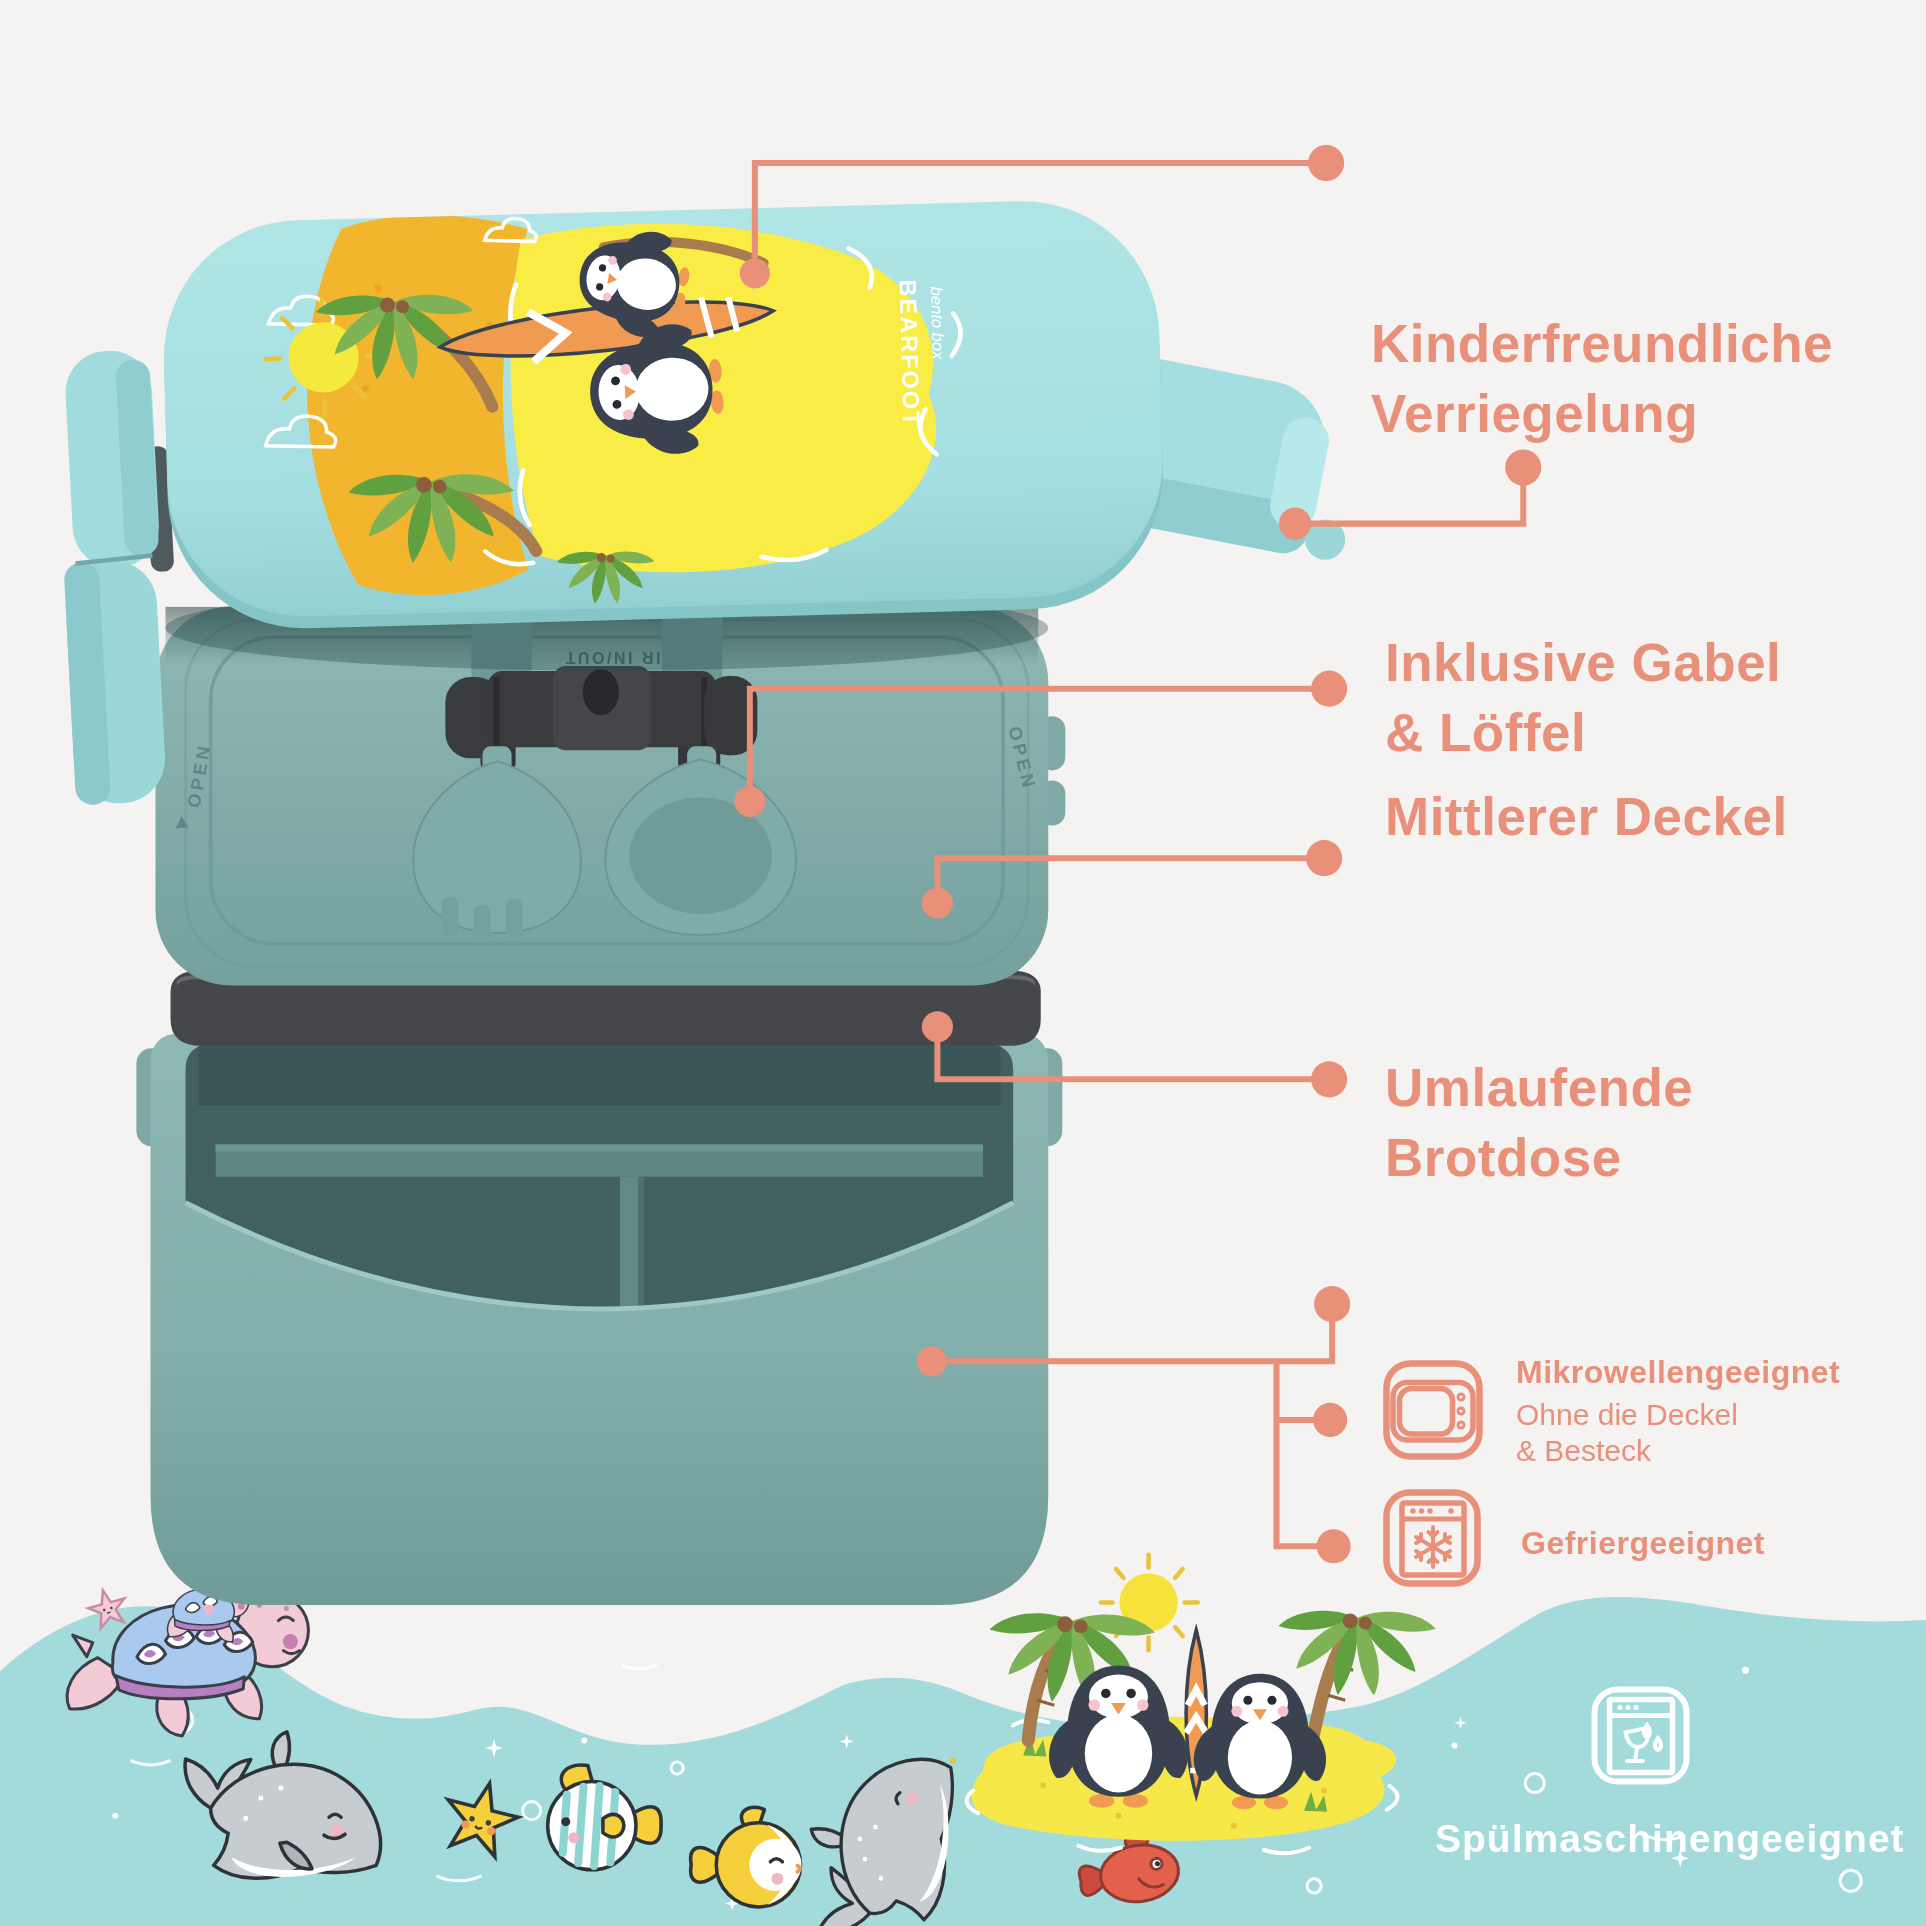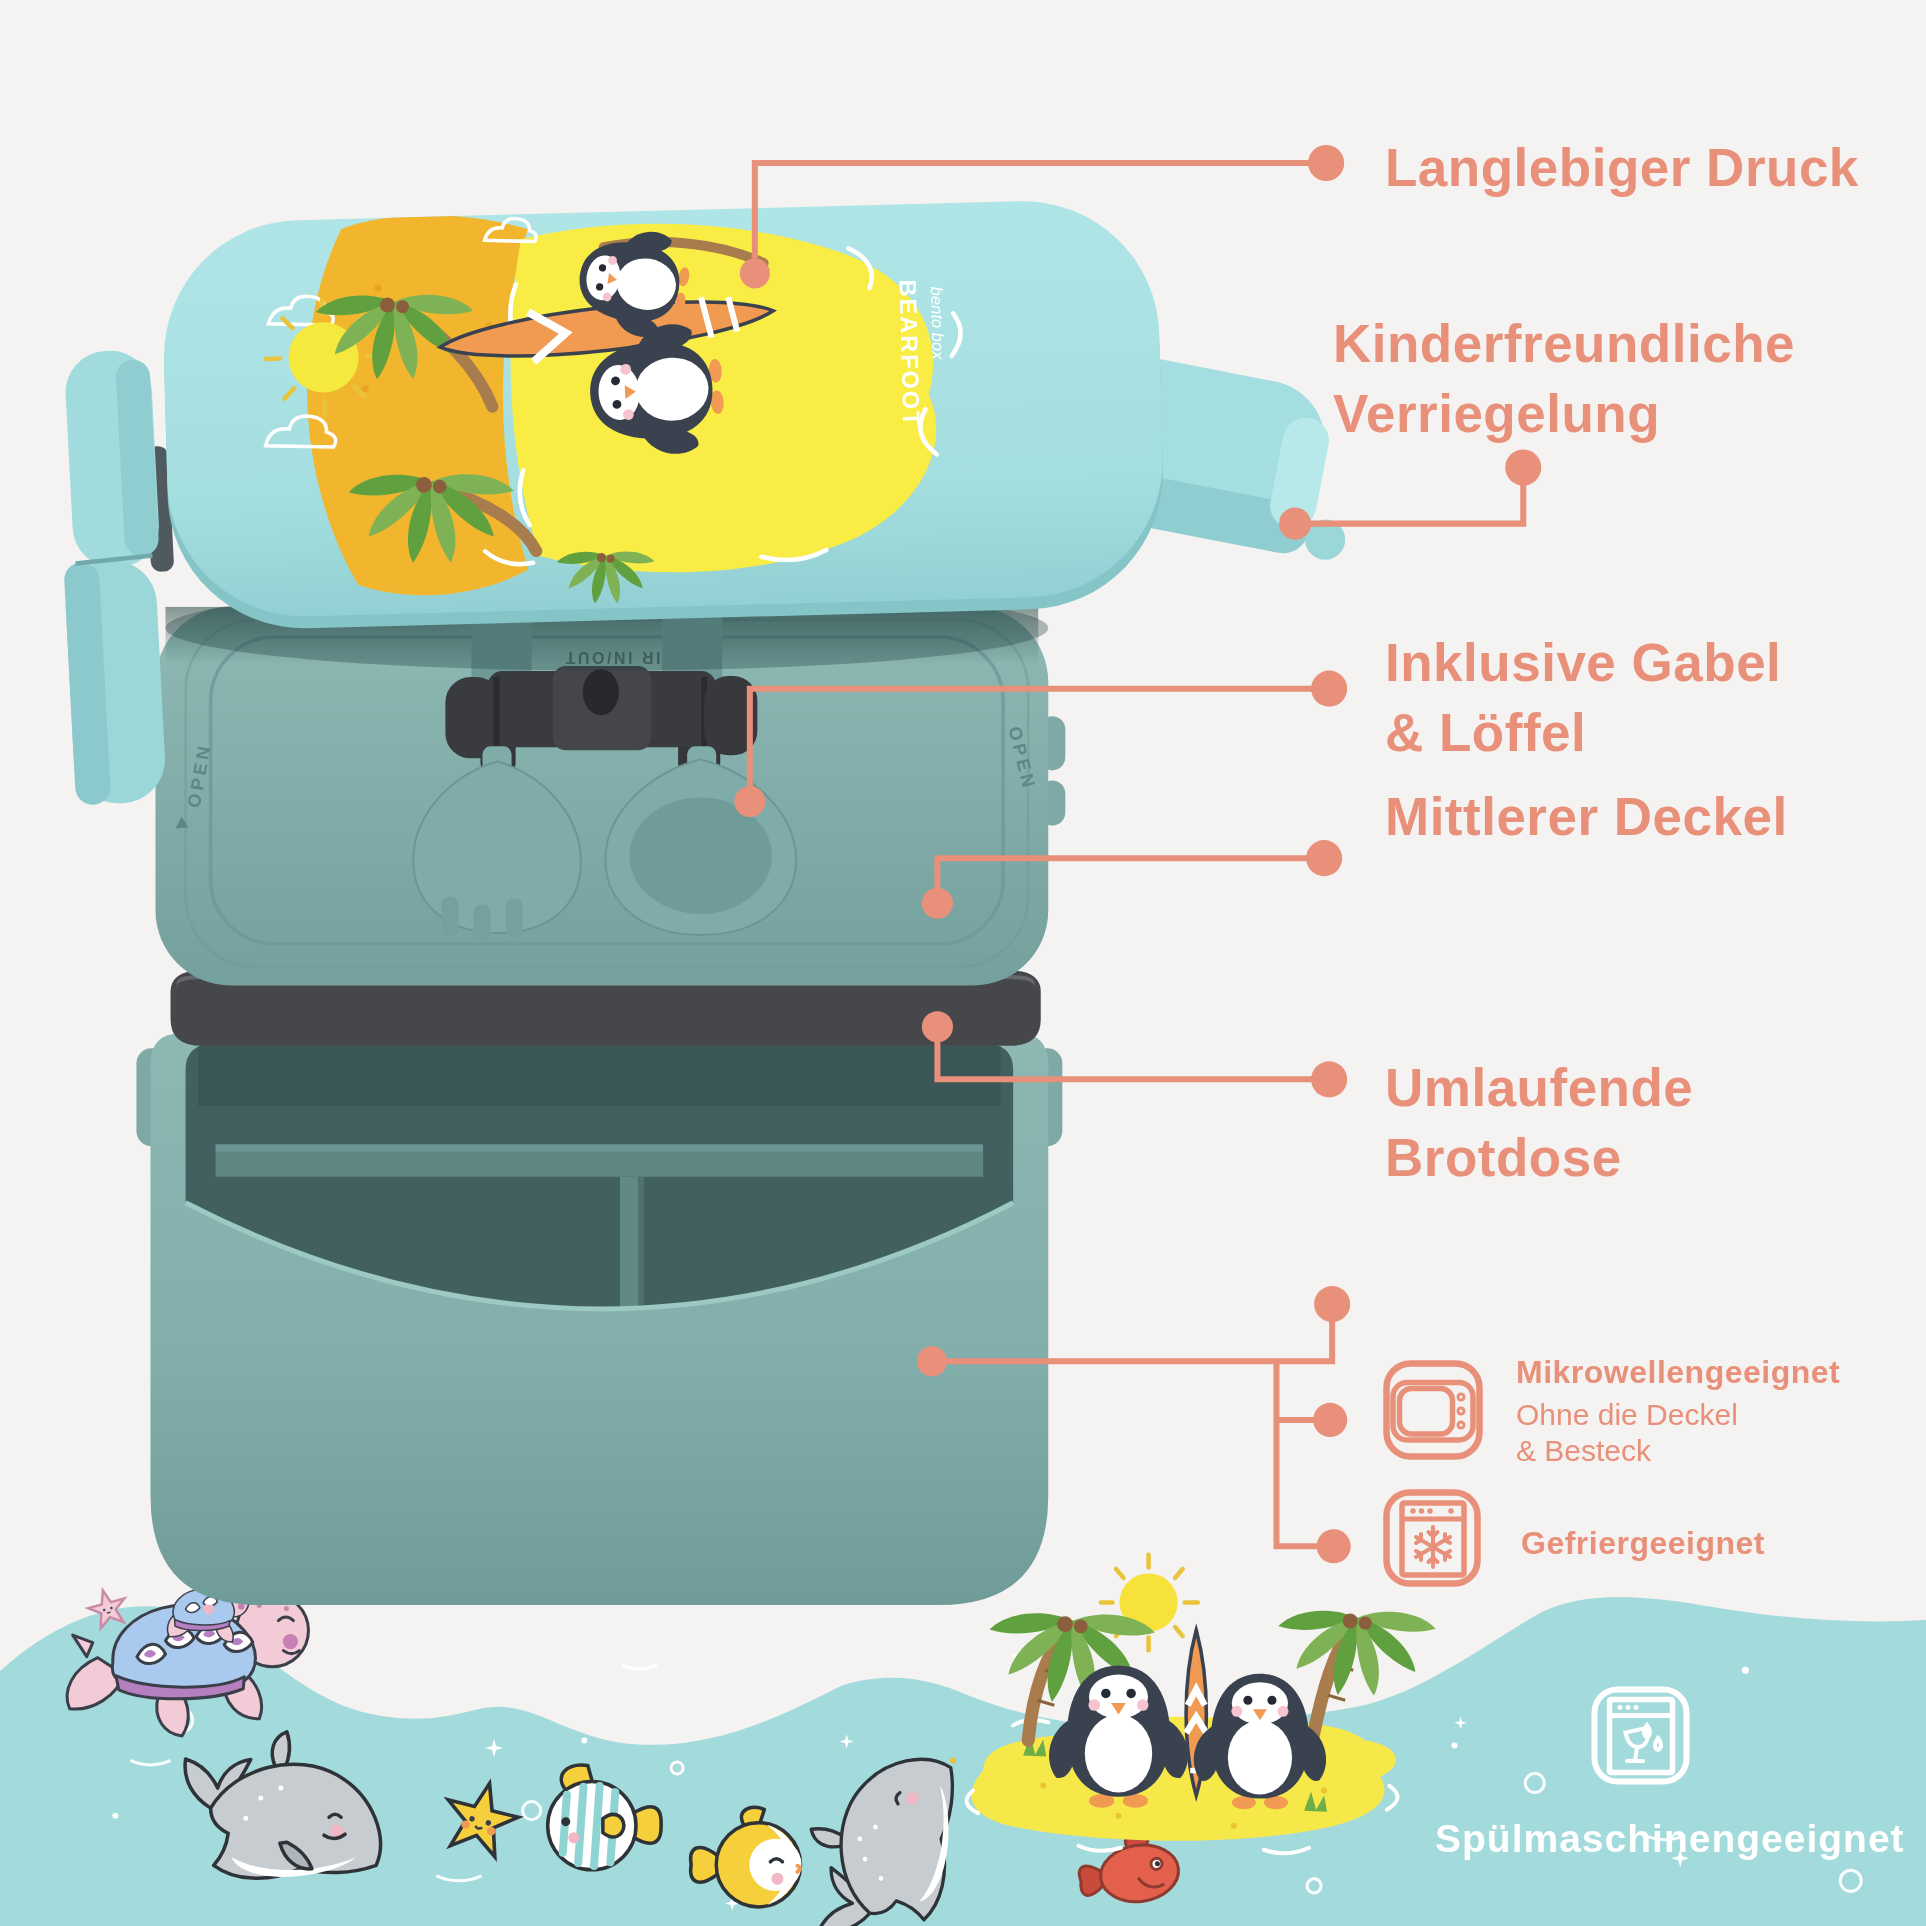--- a/index.html
+++ b/index.html
@@ -548,25 +548,22 @@
       </g>
   <g stroke="#FFFFFF" stroke-width="8" fill="none" stroke-linecap="round">
     <path d="M72,88 C72,112 82,122 94,122 C106,122 116,112 116,88 Z" transform="rotate(-12 94 105)"></path>
     <path d="M92,124 L88,148"></path>
         <path d="M72,150 H104"></path>
     <path d="M112,78 C120,88 120,98 112,102 C104,98 104,88 112,78 Z"></path>
     <path d="M134,104 C142,114 142,124 134,128 C126,124 126,114 134,104 Z"></path>
   </g>
 </svg>
 
-<div class="callout" style="left:1385px;top:133px">
-  <span class="ln">Langlebiger Druck</span>
-</div>
-
-<div class="callout" style="left:1333px;top:309px">
+
+<div class="callout" style="left:1371px;top:309px">
   <span class="ln">Kinderfreundliche</span>
   <span class="ln">Verriegelung</span>
 </div>
 
 <div class="callout" style="left:1385px;top:628px">
   <span class="ln">Inklusive Gabel</span>
   <span class="ln">&amp; Löffel</span>
 </div>
 
 <div class="callout" style="left:1385px;top:782px">

